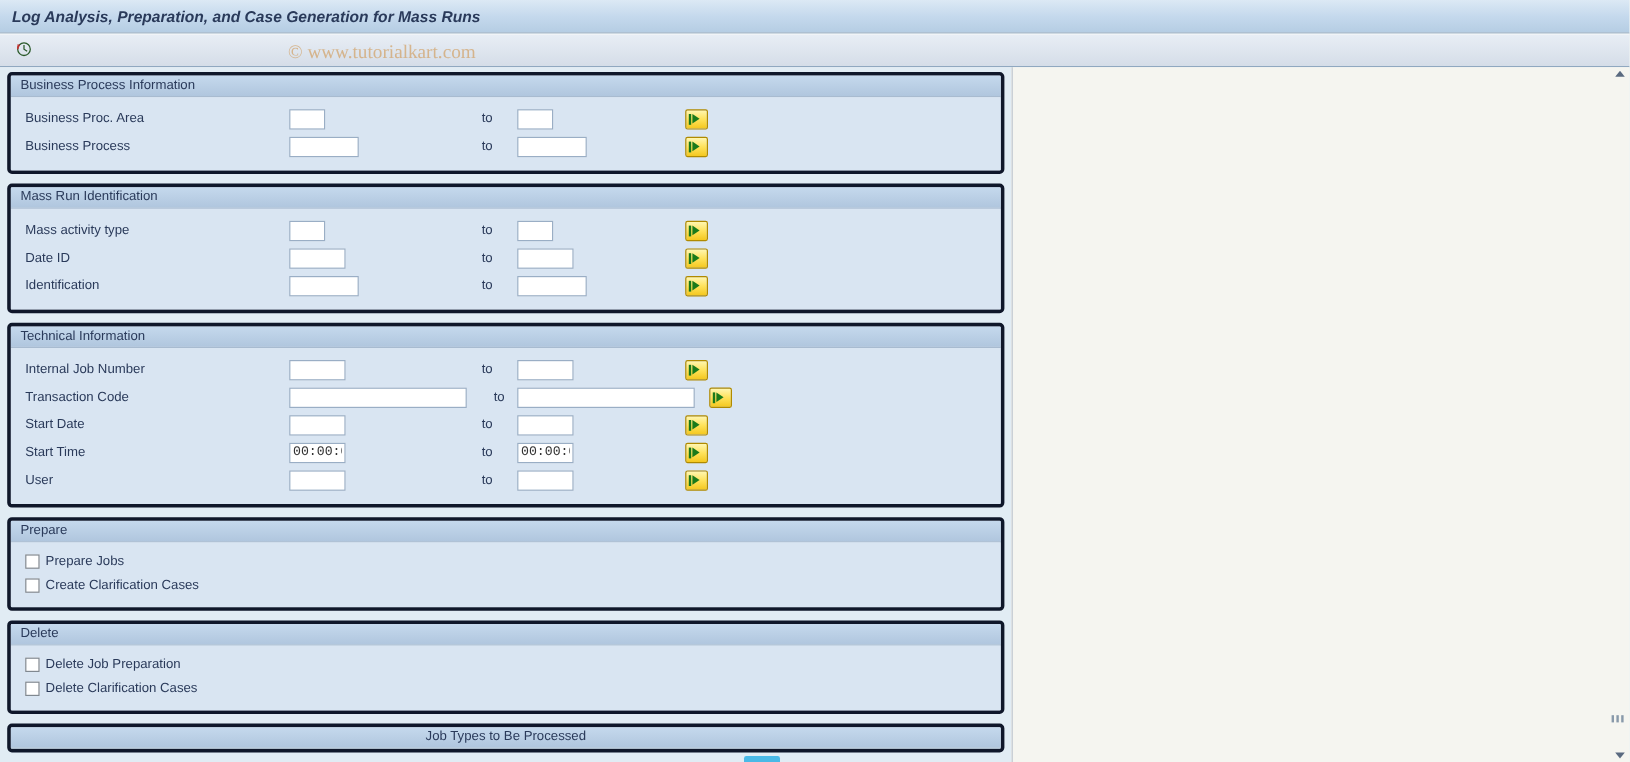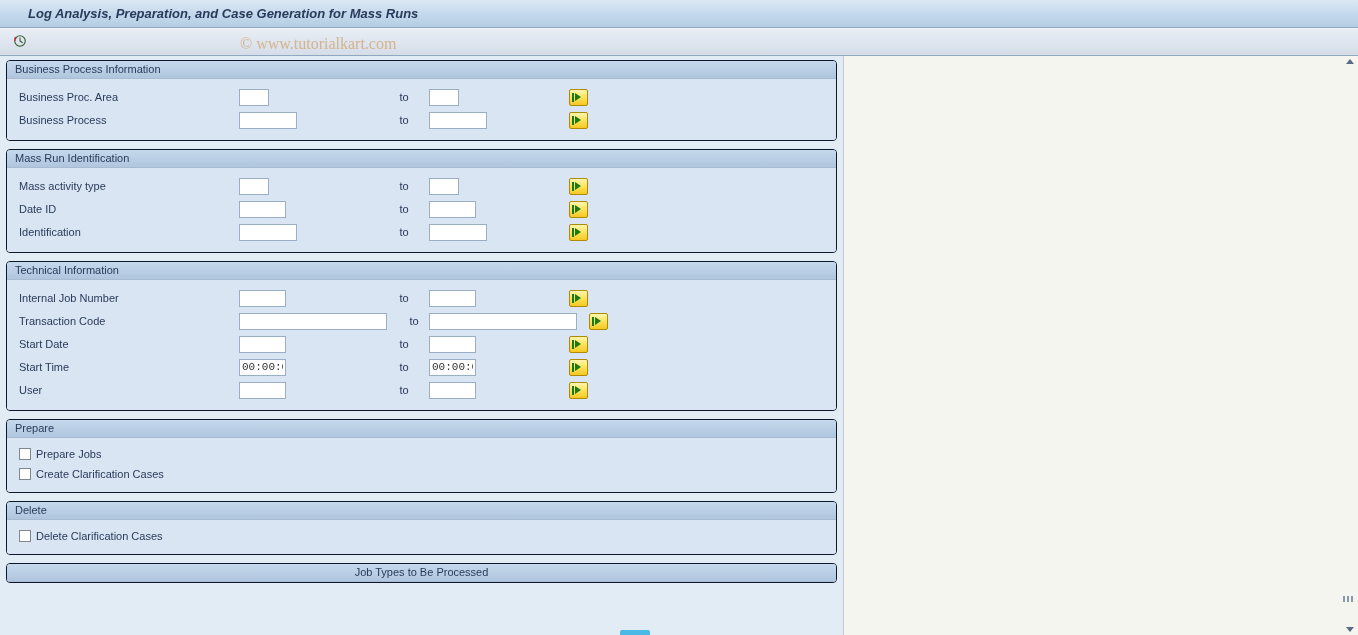--- a/index.html
+++ b/index.html
@@ -13,21 +13,21 @@
       background: #f5f5f0;
       width: 1358px;
       height: 635px;
       overflow: hidden;
       color: #333;
     }
     .titlebar {
       height: 28px;
       background: linear-gradient(to bottom, #dce9f5 0%, #c5d9ed 50%, #b5cde3 100%);
       border-bottom: 1px solid #90a8c0;
-      padding: 6px 28px;
+      padding: 6px 10px;
       color: #2a3a5a;
       font-weight: bold;
       font-style: italic;
       font-size: 13px;
     }
     .toolbar {
       height: 28px;
       background: linear-gradient(to bottom, #e8eef5 0%, #d5dde8 100%);
       border-bottom: 1px solid #90a8c0;
       border-top: 1px solid #f0f4f8;
@@ -57,21 +57,21 @@
       padding: 4px 6px 0 6px;
       overflow: hidden;
     }
     .right-panel {
       flex: 1;
       background: #f5f5f0;
       border-left: 1px solid #c0c8d0;
       position: relative;
     }
     .group {
-      border: 1px solid #0f172a;
+      border: 3px solid #0f172a;
       border-radius: 4px;
       margin-bottom: 8px;
       background: #d9e5f2;
       overflow: hidden;
     }
     .group-header {
       height: 18px;
       background: linear-gradient(to bottom, #c5d9ed 0%, #b0c6de 100%);
       color: #2a3a5a;
       font-size: 11px;
@@ -407,20 +407,24 @@
           <span class="chk-label">Create Clarification Cases</span>
         </div>
       </div>
     </div>
 
     <div class="group">
       <div class="group-header">Delete</div>
       <div class="group-body">
         <div class="chk-row">
           <div class="chk"></div>
+          <span class="chk-label">Delete Job Preparation</span>
+        </div>
+        <div class="chk-row">
+          <div class="chk"></div>
           <span class="chk-label">Delete Clarification Cases</span>
         </div>
       </div>
     </div>
 
     <div class="group" style="margin-bottom:0;text-align:center;">
       <div class="group-header">Job Types to Be Processed</div>
     </div>
 
   </div>

